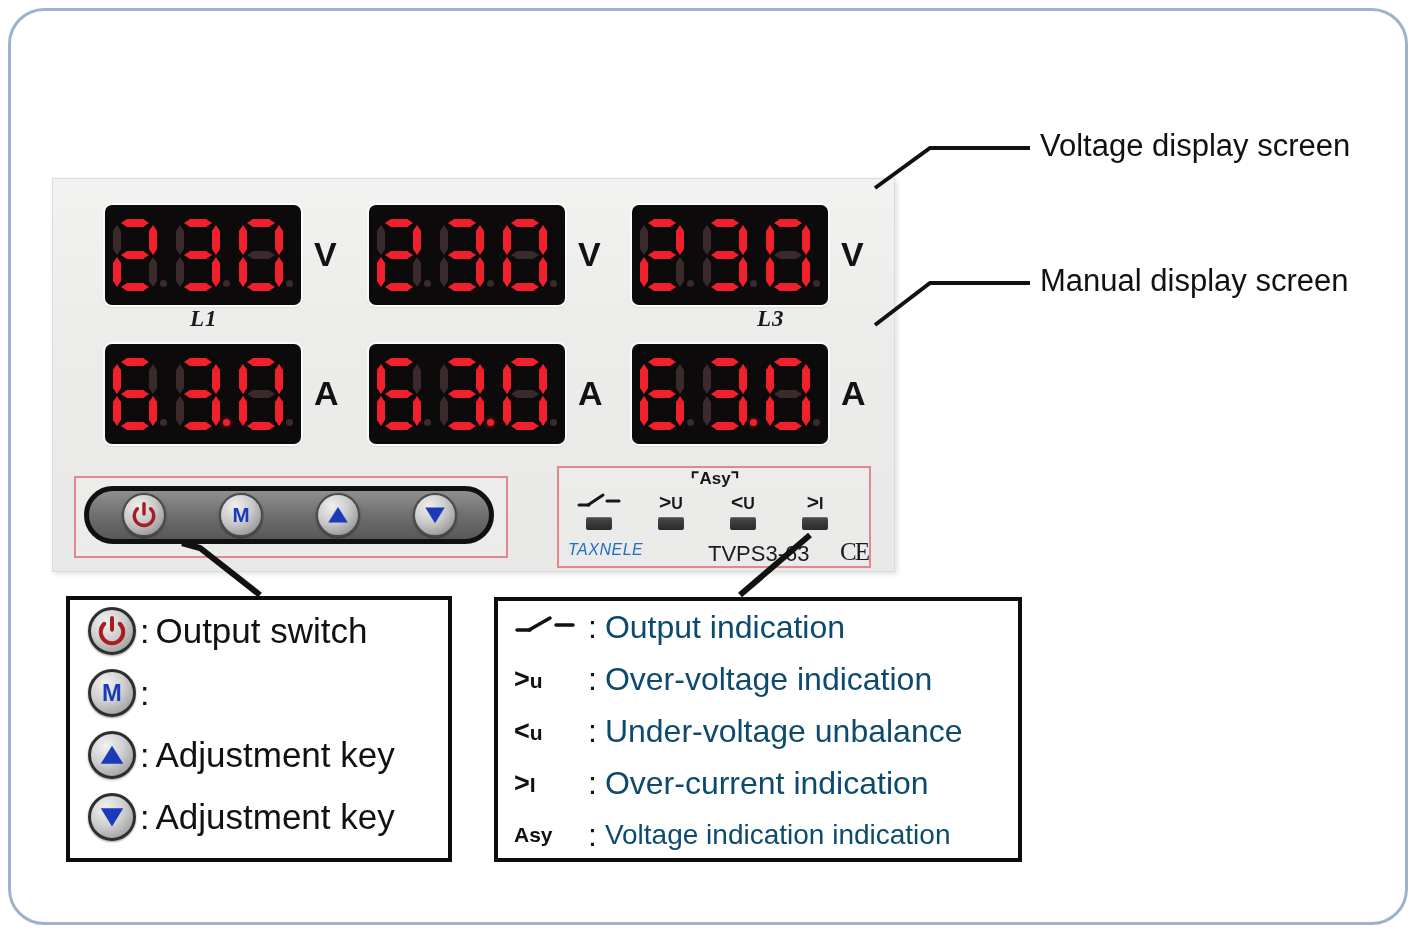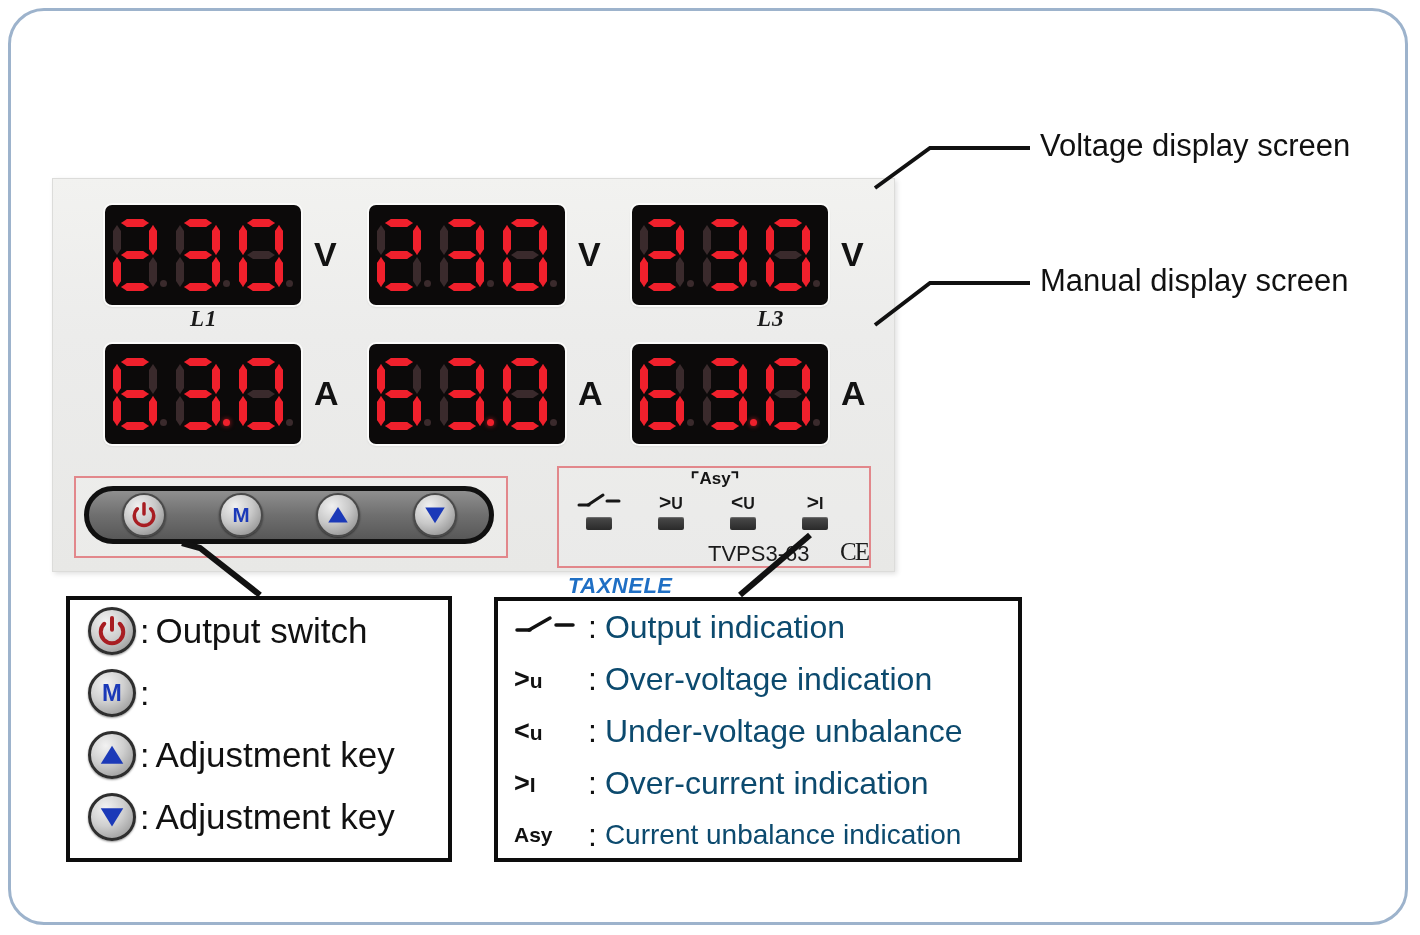--- a/index.html
+++ b/index.html
@@ -82,23 +82,23 @@
   #asy-bracket .brk{font-size:19px;line-height:1;}
   .ind{position:absolute;top:312px;width:62px;text-align:center;}
   .ind .sym{height:24px;font-size:21px;font-weight:700;color:#171717;line-height:24px;
             font-family:"Liberation Sans",sans-serif;}
   .ind .sym .sub{font-size:16px;}
   .ind .led{width:26px;height:13px;margin:3px auto 0;border-radius:2px;
             background:linear-gradient(180deg,#4a4a4a,#2a2a2a);
             box-shadow:inset 0 1px 1px rgba(255,255,255,.22);}
   .i1{left:516px;} .i2{left:588px;} .i3{left:660px;} .i4{left:732px;}
 
-  #brand{position:absolute;left:516px;top:363px;font-size:22px;font-weight:700;
+  #brand{position:absolute;left:516px;top:363px;font-size:16px;font-weight:400;
          font-style:italic;color:#1f6fc4;letter-spacing:.5px;
-         font-family:"Liberation Sans",sans-serif;margin-top:32px;}
+         font-family:"Liberation Sans",sans-serif;}
   #model{position:absolute;left:656px;top:363px;font-size:22px;font-weight:400;
          color:#1b1b1b;font-family:"Liberation Sans",sans-serif;}
   #ce-mark{position:absolute;left:788px;top:360px;font-size:25px;font-weight:400;
            color:#1b1b1b;letter-spacing:-2px;font-family:"Liberation Serif",serif;}
 
   
   .callout-text{position:absolute;font-size:31px;color:#111;
                 font-family:"Liberation Sans",sans-serif;white-space:nowrap;}
   #callout-voltage{left:1040px;top:128px;}
   #callout-current{left:1040px;top:263px;}
@@ -495,15 +495,15 @@
     <span class="li-label">Under-voltage unbalance</span>
   </div>
   <div class="li-row">
     <span class="li-sym"><span>&gt;</span><span class="sub">I</span></span>
     <span class="li-colon">:</span>
     <span class="li-label">Over-current indication</span>
   </div>
   <div class="li-row last">
     <span class="li-sym small">Asy</span>
     <span class="li-colon">:</span>
-    <span class="li-label">Current unbalance indication</span>
+    <span class="li-label">Voltage indication indication</span>
   </div>
 </div>
 
 </body></html>

